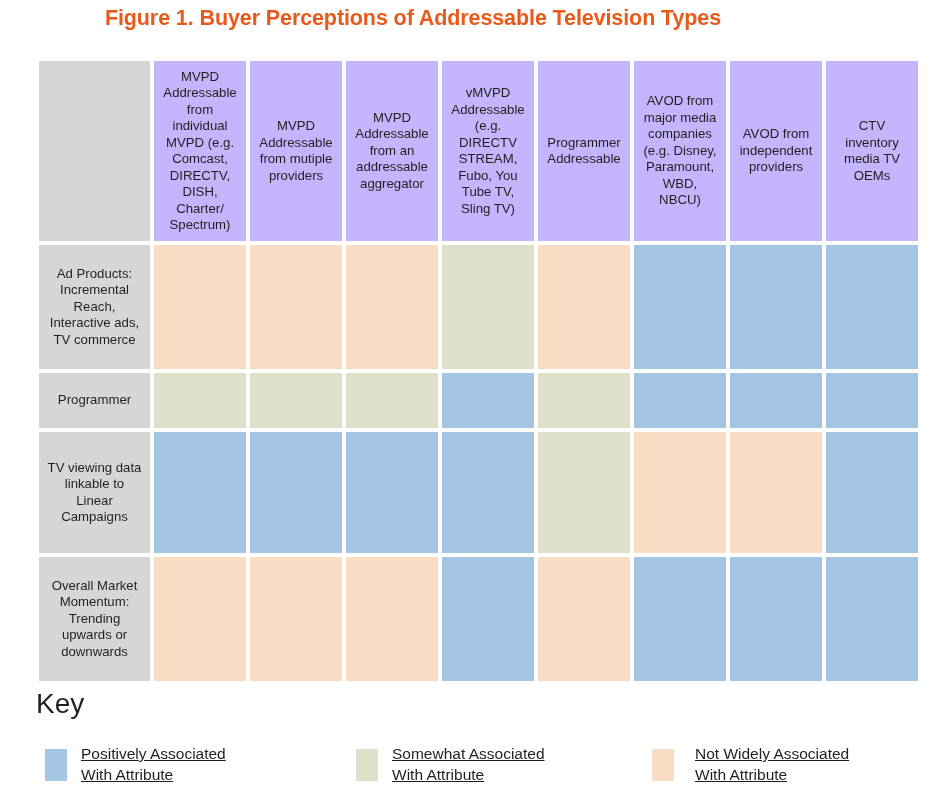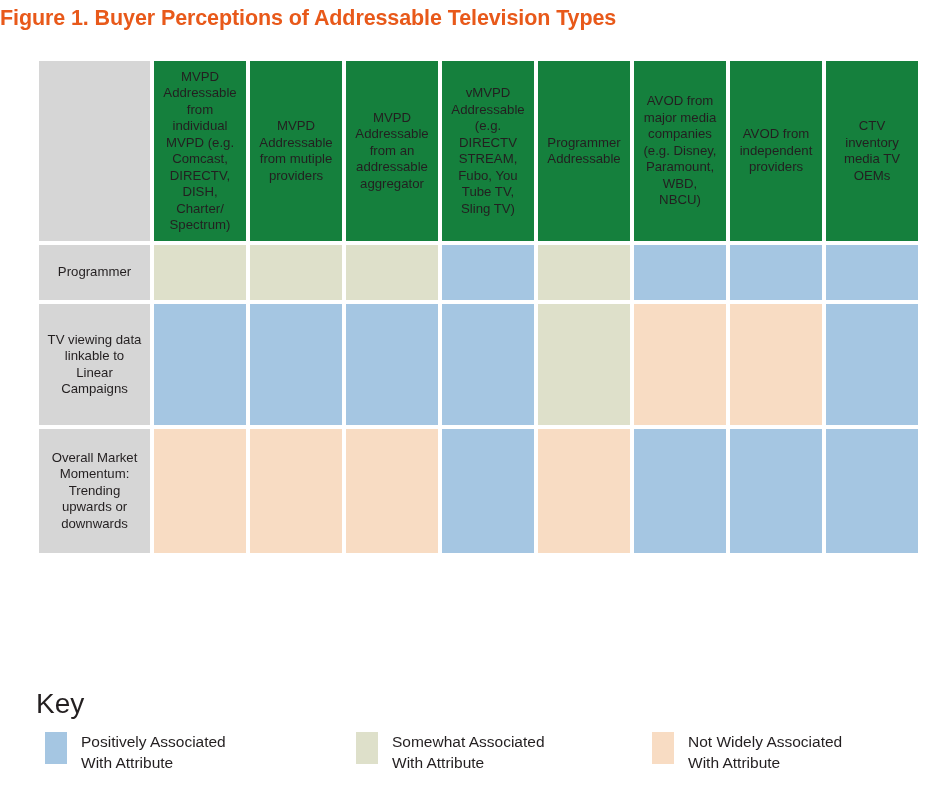--- a/index.html
+++ b/index.html
@@ -15,20 +15,21 @@
     position: relative;
     overflow: hidden;
   }
 
   
   #figure-title {
     position: absolute;
     left: 0;
     top: 6px;
     width: 826px;
+    text-align: center;
     font-size: 21.5px;
     font-weight: bold;
     color: #e8591a;
     letter-spacing: -0.1px;
     white-space: nowrap;
   }
 
   
   #matrix {
     position: absolute;
@@ -45,21 +46,21 @@
     vertical-align: middle;
     text-align: center;
     font-weight: normal;
   }
 
   
   col.c-label { width: 111px; }
   col.c-data  { width: 92px;  }
 
   .hdr {
-    background: #15803d;
+    background: #c4b5fd;
     height: 180px;
     font-size: 13.2px;
     line-height: 16.5px;
     padding: 0 7px !important;
     color: #231f20;
   }
   .hdr-blank { background: #d6d6d6; }
 
   .rowlabel {
     background: #d6d6d6;
@@ -90,27 +91,28 @@
   }
   #legend {
     position: absolute;
     left: 36px;
     top: 731px;
     width: 880px;
     height: 50px;
   }
   .legend-item {
     position: absolute;
-    top: 0;
+    top: 12px;
     display: flex;
-    align-items: flex-start;
+    align-items: center;
+    text-decoration: underline;
   }
   .legend-item.i0 { left: 9px;   }
   .legend-item.i1 { left: 320px; }
-  .legend-item.i2 { left: 616px; }
+  .legend-item.i2 { left: 616px; gap: 7px; }
   .legend-swatch {
     width: 22px;
     height: 32px;
     flex: 0 0 auto;
     margin-top: 1px;
   }
   .legend-text {
     margin-left: 14px;
     font-size: 15.5px;
     line-height: 21px;
@@ -142,20 +144,31 @@
       <th class="hdr">MVPD Addressable from mutiple providers</th>
       <th class="hdr">MVPD Addressable from an addressable aggregator</th>
       <th class="hdr">vMVPD Addressable (e.g. DIRECTV STREAM, Fubo, You Tube TV, Sling TV)</th>
       <th class="hdr">Programmer Addressable</th>
       <th class="hdr">AVOD from major media companies (e.g. Disney, Paramount, WBD, NBCU)</th>
       <th class="hdr">AVOD from independent providers</th>
       <th class="hdr">CTV inventory media TV OEMs</th>
     </tr>
   </thead>
   <tbody>
+    <tr class="r1">
+      <td class="rowlabel">Ad Products: Incremental Reach, Interactive ads, TV commerce</td>
+      <td class="cell sw-peach"></td>
+      <td class="cell sw-peach"></td>
+      <td class="cell sw-peach"></td>
+      <td class="cell sw-green"></td>
+      <td class="cell sw-peach"></td>
+      <td class="cell sw-blue"></td>
+      <td class="cell sw-blue"></td>
+      <td class="cell sw-blue"></td>
+    </tr>
     <tr class="r2">
       <td class="rowlabel">Programmer</td>
       <td class="cell sw-green"></td>
       <td class="cell sw-green"></td>
       <td class="cell sw-green"></td>
       <td class="cell sw-blue"></td>
       <td class="cell sw-green"></td>
       <td class="cell sw-blue"></td>
       <td class="cell sw-blue"></td>
       <td class="cell sw-blue"></td>

